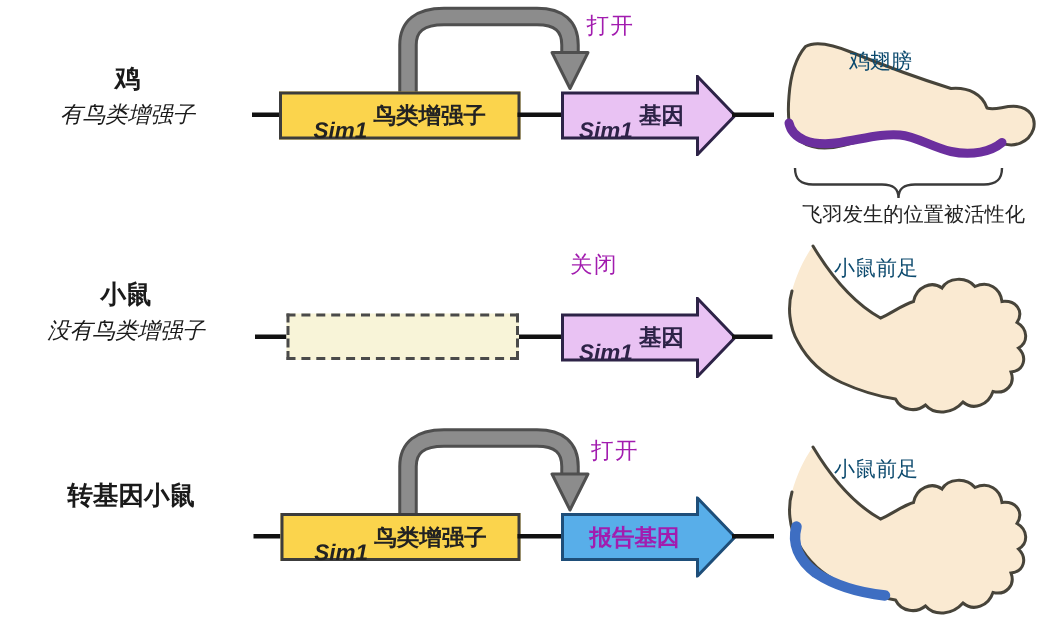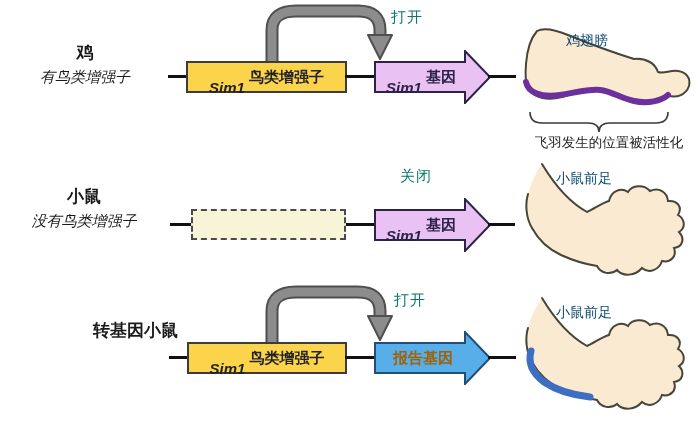--- a/index.html
+++ b/index.html
@@ -10,23 +10,23 @@
   .row-title{font-size:17px;font-weight:bold;line-height:1.3;}
   .row-subtitle{font-size:15px;line-height:1.4;margin-top:2px;font-style:italic;}
   .dna-line{height:3px;background:#111;}
   .enhancer-box{box-sizing:border-box;background:#fbd44c;border:2px solid #3c3c3c;
                 display:flex;align-items:center;justify-content:center;
                 font-size:15px;font-weight:bold;color:#222;}
   .enhancer-missing{box-sizing:border-box;background:#f8f4d8;border:2px dashed #4a4a4a;}
   .gene-arrow-label{display:flex;align-items:center;justify-content:center;
                     font-size:15px;font-weight:bold;}
   .sim1-label{color:#2d2347;}
-  .reporter-label{color:#a16207;}
+  .reporter-label{color:#a21caf;}
   .prefix-italic{font-style:italic;margin-right:4px;margin-top:20px;}
-  .switch-label{font-size:15px;color:#0f766e;letter-spacing:1px;}
+  .switch-label{font-size:15px;color:#a21caf;letter-spacing:1px;}
   .limb-label{font-size:14px;color:#0c4a6e;}
   .caption{font-size:13.5px;color:#222;text-align:center;}
   svg{display:block;}
 </style>
 </head>
 <body>
 
 <div id="stage">
 
   <div class="abs row-label" style="left:0;top:42px;width:170px;">
@@ -73,21 +73,21 @@
     <div class="row-title">小鼠</div>
     <div class="row-subtitle">没有鸟类增强子</div>
   </div>
 
   <div class="abs caption" style="left:518px;top:134px;width:182px;">飞羽发生的位置被活性化</div>
 
   <div class="abs dna-line" style="left:170px;top:223px;width:21px;"></div>
 
   <div class="abs enhancer-missing" style="left:191px;top:209px;width:155px;height:31px;"></div>
 
-  <div class="abs switch-label" style="left:400px;top:167px;">关闭</div>
+  <div class="abs switch-label" style="left:380px;top:167px;">关闭</div>
 
   <div class="abs dna-line" style="left:346px;top:223px;width:29px;"></div>
 
   <svg class="abs" style="left:374px;top:198px;" width="118" height="54" viewBox="0 0 118 54">
     <polygon points="1,12 91,12 91,1 116,27 91,53 91,42 1,42" stroke-width="2" stroke-linejoin="miter" stroke="#2d2347" fill="#e9c2f3"></polygon>
   </svg>
   <div class="abs gene-arrow-label sim1-label" style="left:376px;top:210px;width:90px;height:30px;">
     <span class="prefix-italic">Sim1</span>
     <span>基因</span>
   </div>
@@ -101,21 +101,21 @@
              C145,108 135,112 128,106 C121,114 109,115 103,108 C97,113 87,112 83,104
              C70,102 58,98 47,93 C34,87 24,77 18,66 C12,56 11,42 14,32 C17,21 22,10 28,2 Z" stroke="none" fill="#faead2"></path>
     <path d="M28,2 C40,22 55,40 73,50 C80,47 88,41 95,39 C97,29 107,25 114,30
              C118,23 130,22 136,29 C145,25 153,30 154,39 C163,38 169,45 164,53
              C171,57 172,66 165,70 C171,76 169,85 160,86 C163,94 157,101 148,99
              C145,108 135,112 128,106 C121,114 109,115 103,108 C97,113 87,112 83,104
              C70,102 58,98 47,93 C34,87 24,77 18,66 C12,56 11,42 14,32" fill="none" stroke-width="2" stroke-linecap="round" stroke="#47443a"></path>
   </svg>
   <div class="abs limb-label" style="left:556px;top:170px;">小鼠前足</div>
 
-  <div class="abs row-label" style="left:0;top:320px;width:175px;padding-left:48px;">
+  <div class="abs row-label" style="left:0;top:320px;width:175px;">
     <div class="row-title">转基因小鼠</div>
   </div>
 
   <div class="abs dna-line" style="left:169px;top:356px;width:18px;"></div>
 
   <svg class="abs" style="left:262px;top:285px;" width="132" height="58" viewBox="0 0 132 58">
     <path d="M10,58 L10,26 Q10,7 34,7 L96,7 Q118,7 118,26 L118,32" fill="none" stroke="#4f4f4f" stroke-width="13"></path>
     <path d="M10,58 L10,26 Q10,7 34,7 L96,7 Q118,7 118,26 L118,32" fill="none" stroke-width="9" stroke="#8c8c8c"></path>
     <polygon points="106,31 130,31 118,55" stroke="#4f4f4f" stroke-width="2" stroke-linejoin="round" fill="#8c8c8c"></polygon>
   </svg>

